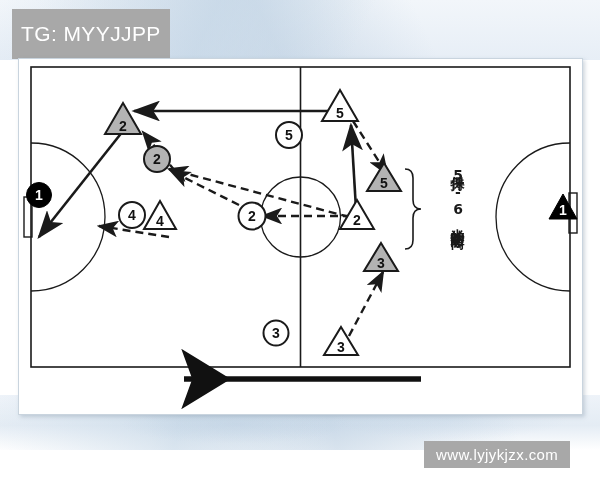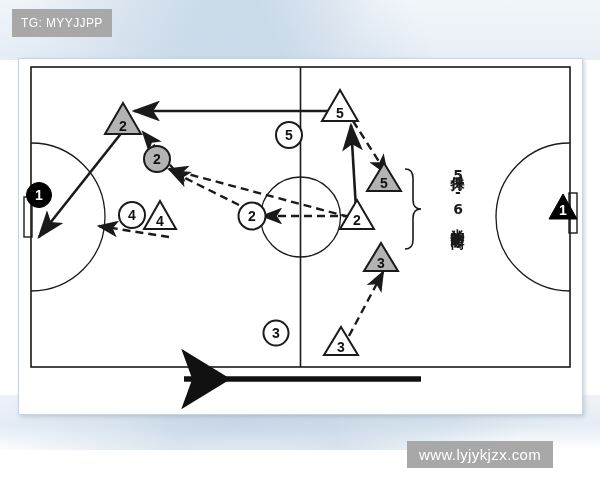--- a/index.html
+++ b/index.html
@@ -25,22 +25,22 @@
       linear-gradient(75deg,rgba(255,255,255,0) 25%,rgba(178,200,221,.5) 55%,rgba(255,255,255,0) 85%),
       linear-gradient(180deg,#eef3f9 0%,#e4ecf4 55%,#ffffff 100%);
   }
   .bg-swoosh{position:absolute;border-radius:50%;opacity:.5;}
   
   .watermark{
     position:absolute;background:#a8a8a8;color:#ffffff;
     display:flex;align-items:center;justify-content:center;
     letter-spacing:.4px;white-space:nowrap;
   }
-  #tg-watermark{left:12px;top:9px;height:18px;padding:5px 9px;font-size:12px;}
-  #site-watermark{left:407px;top:441px;height:27px;padding:0 12px;font-size:15px;}
+  #tg-watermark{left:12px;top:9px;height:18px;padding:16px 9px;font-size:21px;}
+  #site-watermark{left:424px;top:441px;height:27px;padding:0 12px;font-size:15px;}
   
   #diagram-card{
     position:absolute;left:18px;top:58px;width:563px;height:355px;
     background:#ffffff;border:1px solid #c9d4de;
     box-shadow:2px 2px 4px rgba(120,140,160,.35);
     overflow:hidden;
   }
   #court-svg{display:block;}
   .lbl-cn{font-family:"Liberation Sans","DejaVu Sans",sans-serif;}
   #vertical-note{

